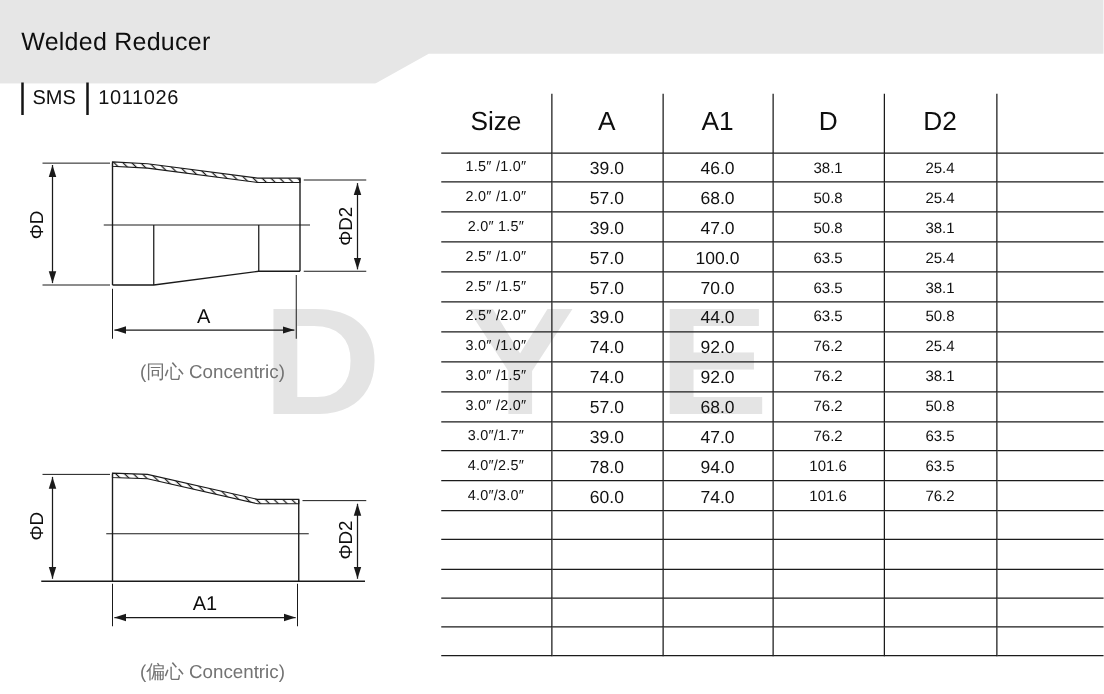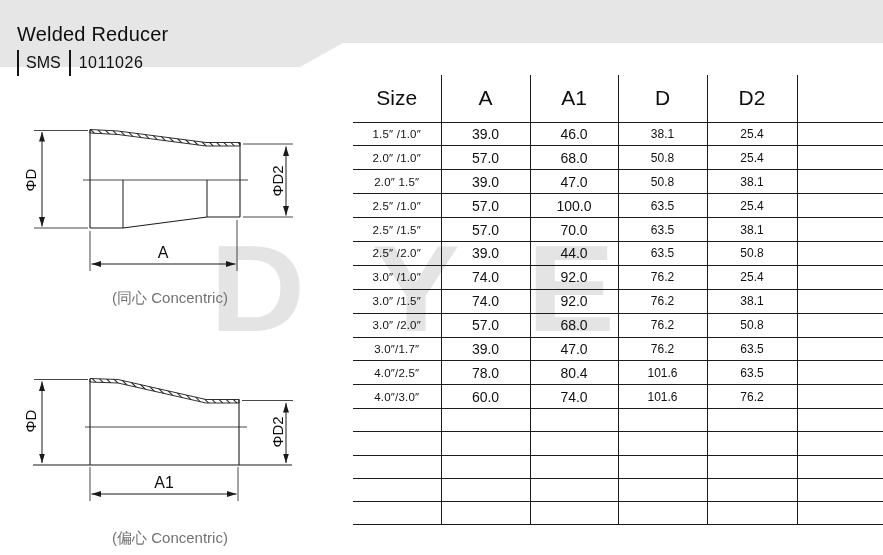--- a/index.html
+++ b/index.html
@@ -14,21 +14,21 @@
     position:absolute; left:0; top:0; width:883px; height:67px;
     background:#e6e6e6;
     clip-path:polygon(0 0, 883px 0, 883px 43px, 343px 43px, 300px 67px, 0 67px);
     z-index:0;
   }
   .header-block { position:absolute; left:17px; top:22px; z-index:3; }
   .page-title {
     font-size:20px; font-weight:500; letter-spacing:0.2px;
     color:#0e0e0e; margin:0; line-height:24px;
   }
-  .subtitle { display:flex; align-items:flex-end; margin-top:4px; height:26px; }
+  .subtitle { display:flex; align-items:flex-end; margin-top:20px; height:26px; }
   .subtitle .vbar { width:2px; height:26px; background:#141414; }
   .subtitle .std { font-size:16px; margin:0 8px 0 7px; line-height:26px; }
   .subtitle .code { font-size:16px; margin-left:8px; line-height:26px; letter-spacing:0.5px; }
 
   
   .watermark {
     position:absolute; left:210px; top:228px; z-index:1;
     font-size:122px; font-weight:700; line-height:1;
     letter-spacing:62px; color:#e4e4e4; white-space:nowrap;
     transform:scaleX(1.08); transform-origin:0 0; user-select:none;
@@ -242,21 +242,21 @@
         <td class="c0">3.0″/1.7″</td>
         <td class="c1">39.0</td>
         <td class="c2">47.0</td>
         <td class="c3">76.2</td>
         <td class="c4">63.5</td>
         <td class="c5"></td>
       </tr>
       <tr>
         <td class="c0">4.0″/2.5″</td>
         <td class="c1">78.0</td>
-        <td class="c2">80.4</td>
+        <td class="c2">94.0</td>
         <td class="c3">101.6</td>
         <td class="c4">63.5</td>
         <td class="c5"></td>
       </tr>
       <tr>
         <td class="c0">4.0″/3.0″</td>
         <td class="c1">60.0</td>
         <td class="c2">74.0</td>
         <td class="c3">101.6</td>
         <td class="c4">76.2</td>

